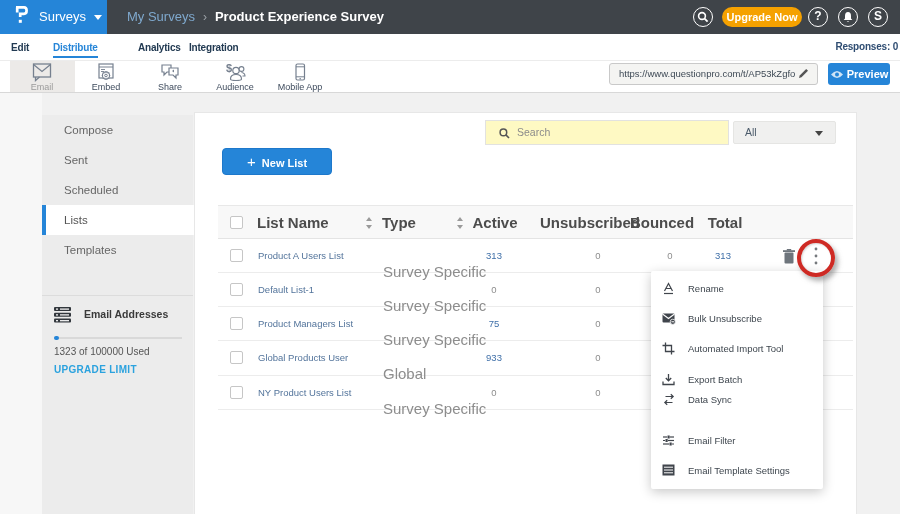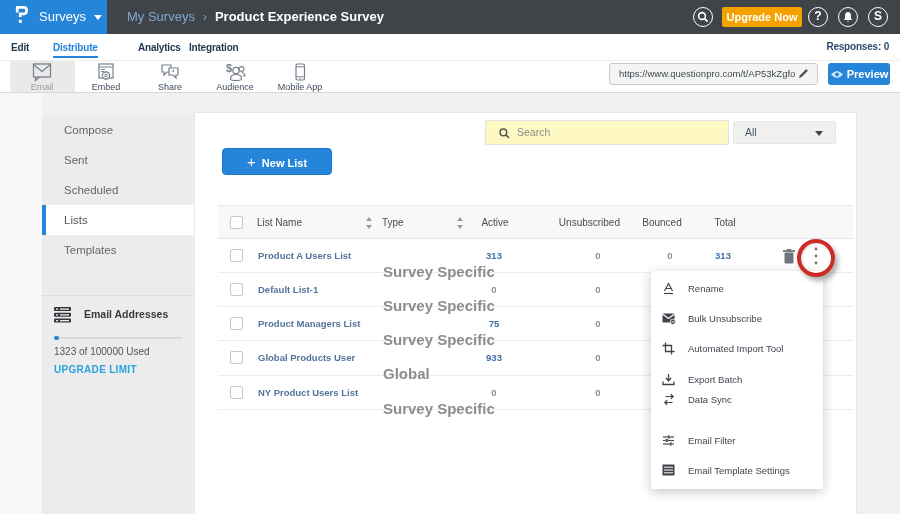--- a/index.html
+++ b/index.html
@@ -10,27 +10,27 @@
   #logobox { position:absolute; left:0; top:0; width:107px; height:34px; background:#2585D8; }
   #surveys { position:absolute; left:39px; top:0; height:34px; line-height:34px; color:#fff; font-size:13px; }
   .caret-down { display:inline-block; width:0; height:0; border-left:4.5px solid transparent;
     border-right:4.5px solid transparent; border-top:5.5px solid #fff; }
   #crumb { position:absolute; left:127px; top:0; height:20px; line-height:34px; font-size:13px; color:#7FA9CE; }
   #crumb .sep { color:#9aa0a6; margin:0 8px; font-size:12px; }
   #crumb .title { color:#fff; font-weight:bold; }
   .circ { position:absolute; top:7px; width:20px; height:20px; border:1.4px solid #fff;
     border-radius:50%; color:#fff; text-align:center; font-size:12px; line-height:17.5px; font-weight:bold; }
   #upgrade { position:absolute; left:722px; top:7px; width:80px; height:20px; background:#F5A100;
-    border-radius:2px; color:#fff; font-size:11px; font-weight:bold; text-align:center; line-height:20px; }
+    border-radius:10px; color:#fff; font-size:11px; font-weight:bold; text-align:center; line-height:20px; }
   
   #navrow { position:absolute; left:0; top:34px; width:900px; height:27px; background:#fff;
     border-bottom:1px solid #ececec; }
   .tab { position:absolute; top:0; height:24px; line-height:27px; font-size:10px; font-weight:bold; letter-spacing:-0.2px; color:#223A52; }
   #tab-dist { color:#2585D8; border-bottom:2px solid #2585D8; }
-  #responses { position:absolute; right:11px; top:0; height:26px; line-height:26px; font-size:10px;
+  #responses { position:absolute; right:2px; top:0; height:26px; line-height:26px; font-size:10px;
     font-weight:bold; letter-spacing:-0.2px; color:#2F4D72; }
   
   #toolbar { position:absolute; left:0; top:61px; width:900px; height:32px; background:#fff;
     border-bottom:1px solid #d8d8d8; }
   #sel-email { position:absolute; left:10px; top:0; width:65px; height:31px; background:#ECEAE8; }
   .tb-item { position:absolute; top:0; width:64px; height:31px; text-align:center; }
   .tb-item svg { display:block; margin:2px auto 0; }
   .tb-label { font-size:9px; color:#3D4A5C; line-height:10px; }
   .tb-label.dim { color:#9b9b9b; }
   #urlfield { position:absolute; left:609px; top:2px; width:209px; height:22px; background:#f4f4f2;
@@ -59,26 +59,26 @@
   #searchbox { position:absolute; left:290px; top:7px; width:244px; height:25px; background:#fef9c3;
     border:1px solid #E2E2E0; font-size:10.5px; color:#8b8b8b; line-height:23px; }
   #allbox { position:absolute; left:538px; top:8px; width:103px; height:23px; background:#F0F0EF;
     border:1px solid #E5E5E3; border-radius:2px; font-size:10.5px; color:#4A5A6A; line-height:21px; }
   #newlist { position:absolute; left:27px; top:35px; width:110px; height:27px; background:#2585D8;
     border:1px solid #1d78cb; border-radius:4px; color:#fff; text-align:center; font-size:11px;
     font-weight:bold; line-height:25px; }
   
   #thead { position:absolute; left:23px; top:92px; width:635px; height:34px; background:#F8F8F8;
     border-top:1px solid #E8E8E8; border-bottom:1px solid #E4E4E4; }
-  .hcell { position:absolute; top:0; height:34px; line-height:34px; font-size:10px; font-weight:normal; color:#4c4c4c; }
+  .hcell { position:absolute; top:0; height:34px; line-height:34px; font-size:15px; font-weight:bold; color:#4c4c4c; }
   .sort { position:absolute; top:11px; width:7px; height:12px; }
   .sort b { position:absolute; left:0; width:0; height:0; border-left:3.5px solid transparent; border-right:3.5px solid transparent; }
   .sort .up { top:0; border-bottom:4px solid #9a9a9a; }
   .sort .dn { bottom:0; border-top:4px solid #9a9a9a; }
-  .row { position:absolute; left:23px; width:635px; height:34px; border-bottom:1px solid #ECECEC;font-weight:bold; }
+  .row { position:absolute; left:23px; width:635px; height:34px; border-bottom:1px solid #ECECEC; }
   .cb { position:absolute; width:13px; height:13px; border:1px solid #c6c6c6; border-radius:2px; background:#fff; }
   .name { position:absolute; left:40px; top:0; height:34px; line-height:34px; font-size:9.5px; color:#53749B; }
   .type { position:absolute; left:165px; top:16px; height:34px; line-height:34px; font-size:15px; color:#8D8D8D; }
   .num { position:absolute; top:0; height:34px; line-height:34px; font-size:9.5px; text-align:center; }
   .blue { color:#3F6FA8; } .gray { color:#8D8D8D; }
   
   #menu { position:absolute; left:456px; top:158px; width:172px; height:218px; background:#fff;
     border-radius:2px; box-shadow:0 3px 12px rgba(0,0,0,.22); }
   .mi { position:absolute; left:0; width:172px; height:31px; }
   .mi svg { position:absolute; left:11px; top:9px; }

